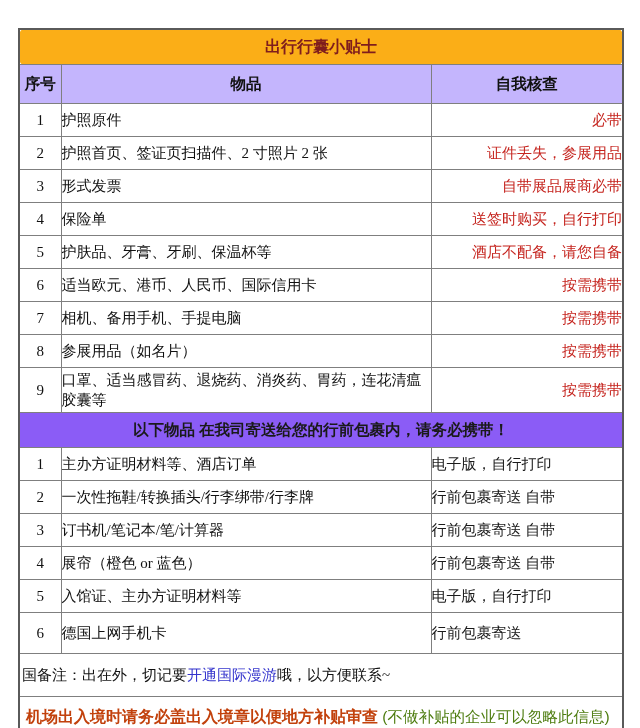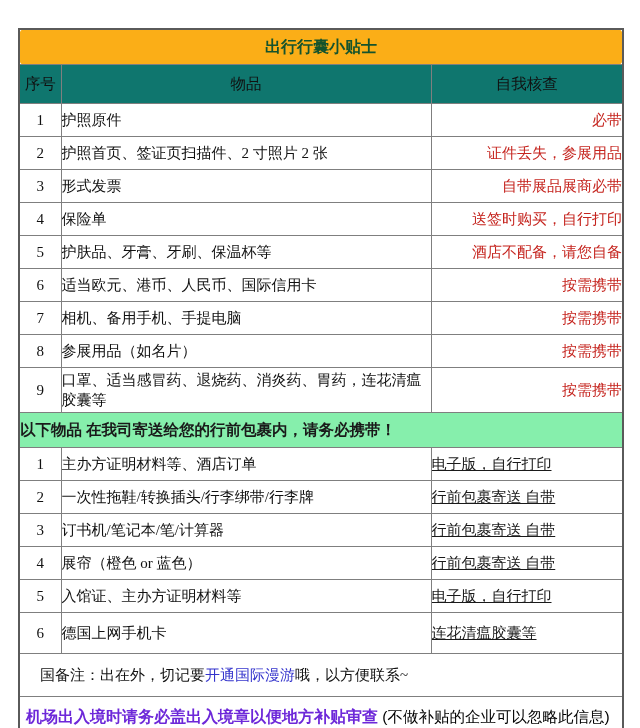--- a/index.html
+++ b/index.html
@@ -36,29 +36,29 @@
   col.c1 { width: 42px; }
   col.c2 { width: 370px; }
   col.c3 { width: 192px; }
 
   tr.title-row td {
     height: 34px;
     background: #fbae17;
     text-align: center;
     font-weight: bold;
     font-size: 16px;
-    color: #14532d;
+    color: #7f1d1d;
     border-radius: 6px;
   }
   tr.colhead-row th {
     height: 38px;
     text-align: center;
-    font-weight: normal;
+    font-weight: bold;
     font-size: 15.5px;
-    background: #0f766e;
+    background: #c4b5fd;
   }
   tr.item-row td { height: 32px; }
   tr.item-row.tall td { height: 44px; }
   tr.item-row.tall2 td { height: 40px; }
   td.no { text-align: center; }
   td.item {
     text-align: left;
     padding-left: 7px;
     padding-right: 4px;
     line-height: 1.35;
@@ -67,51 +67,51 @@
   td.check1 {
     text-align: right;
     padding-left: 13px;
     color: #c5241e;
     font-weight: bold;
   }
   td.check2 {
     text-align: left;
     padding-left: 7px;
     color: #1a1a1a;
-    text-decoration: underline;
   }
   tr.section-row td {
     height: 34px;
-    background: #86efac;
+    background: #8b5cf6;
+    text-align: center;
     font-weight: bold;
     font-size: 15.5px;
     color: #1a1a1a;
   }
   tr.note-row td {
     height: 42px;
     text-align: left;
-    padding-left: 20px;
+    padding-left: 2px;
     font-size: 15px;
   }
   .blue-link { color: #3333cc; }
   tr.note-row2 td {
     height: 40px;
     text-align: left;
     padding-left: 6px;
   }
   .blue-bold {
     font-family: "Liberation Sans", "DejaVu Sans", sans-serif;
     font-weight: bold;
     font-size: 16px;
-    color: #6d28d9;
+    color: #c2410c;
   }
   .paren-normal {
     font-family: "Liberation Sans", "DejaVu Sans", sans-serif;
     font-size: 15.5px;
-    color: #000000;
+    color: #4d7c0f;
   }
 </style>
 </head>
 <body>
 
 <div class="page">
   <table class="tips-table">
     <colgroup>
         <col class="c1">
         <col class="c2">
@@ -200,21 +200,21 @@
       <td class="check2">行前包裹寄送 自带</td>
     </tr>
     <tr class="item-row">
       <td class="no">5</td>
       <td class="item">入馆证、主办方证明材料等</td>
       <td class="check2">电子版，自行打印</td>
     </tr>
     <tr class="item-row tall2">
       <td class="no">6</td>
       <td class="item">德国上网手机卡</td>
-      <td class="check2">连花清瘟胶囊等</td>
+      <td class="check2">行前包裹寄送</td>
     </tr>
 
     <tr class="note-row">
       <td colspan="3">
         <span>国备注：出在外，切记要</span><span class="blue-link">开通国际漫游</span><span>哦，以方便联系~</span>
       </td>
     </tr>
 
     <tr class="note-row2">
       <td colspan="3">

